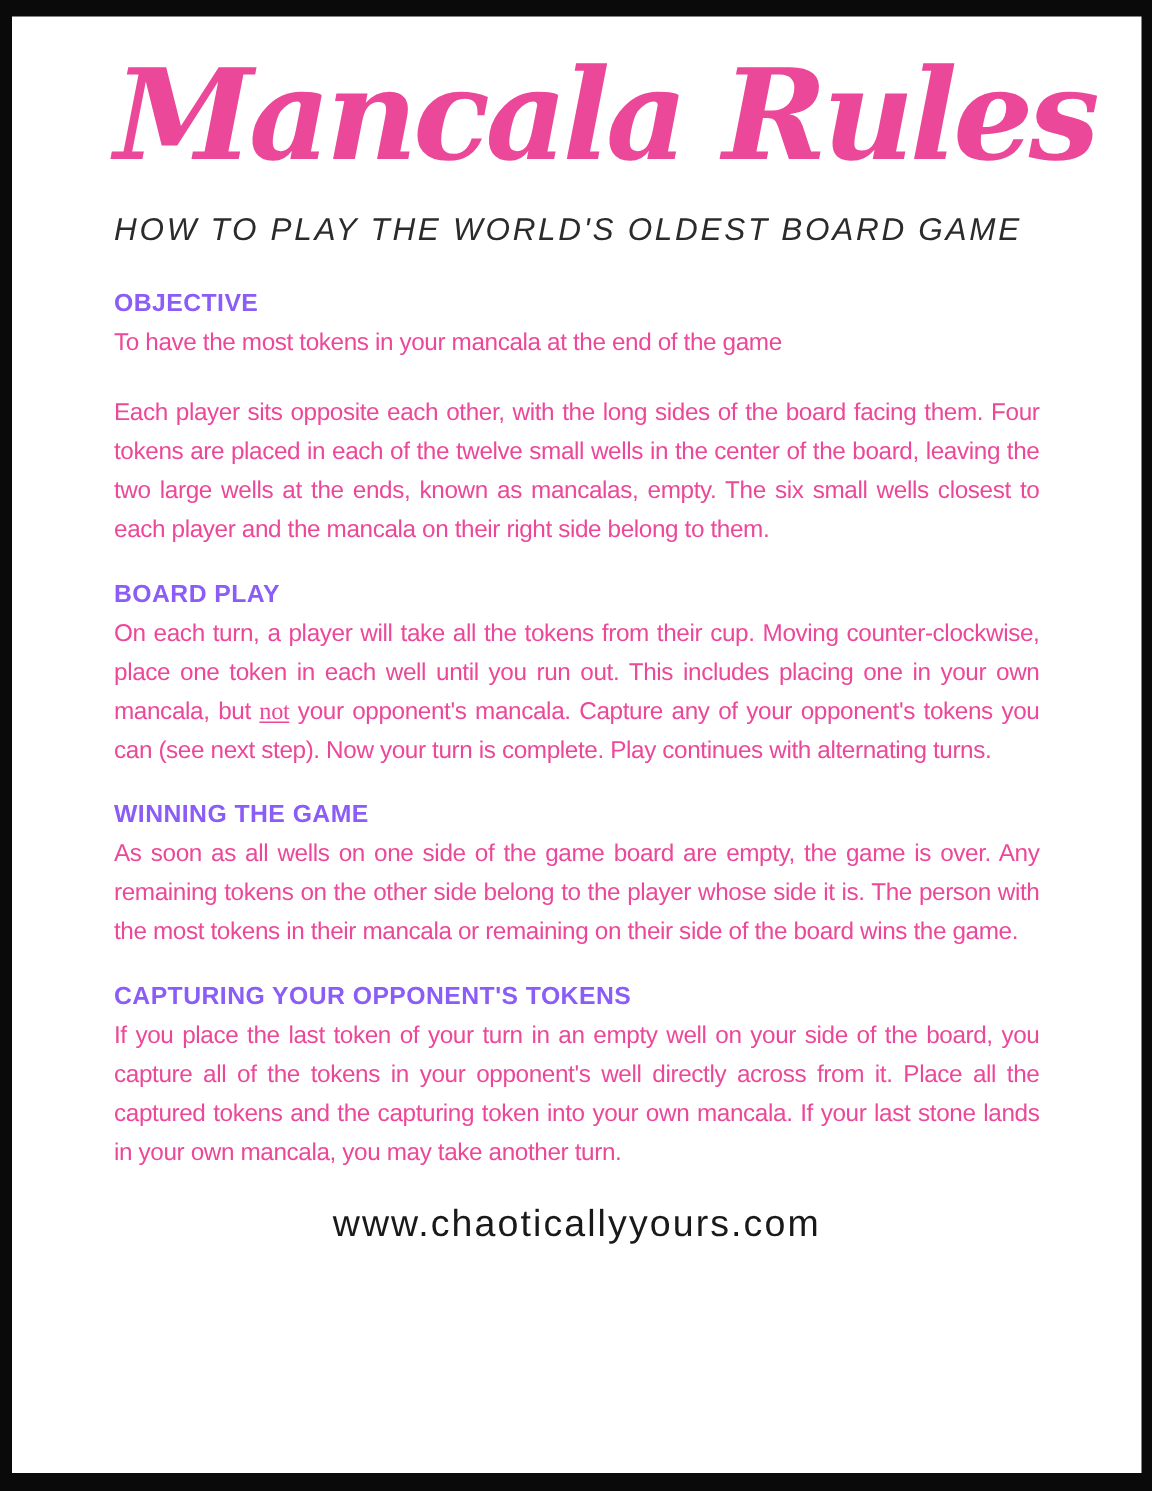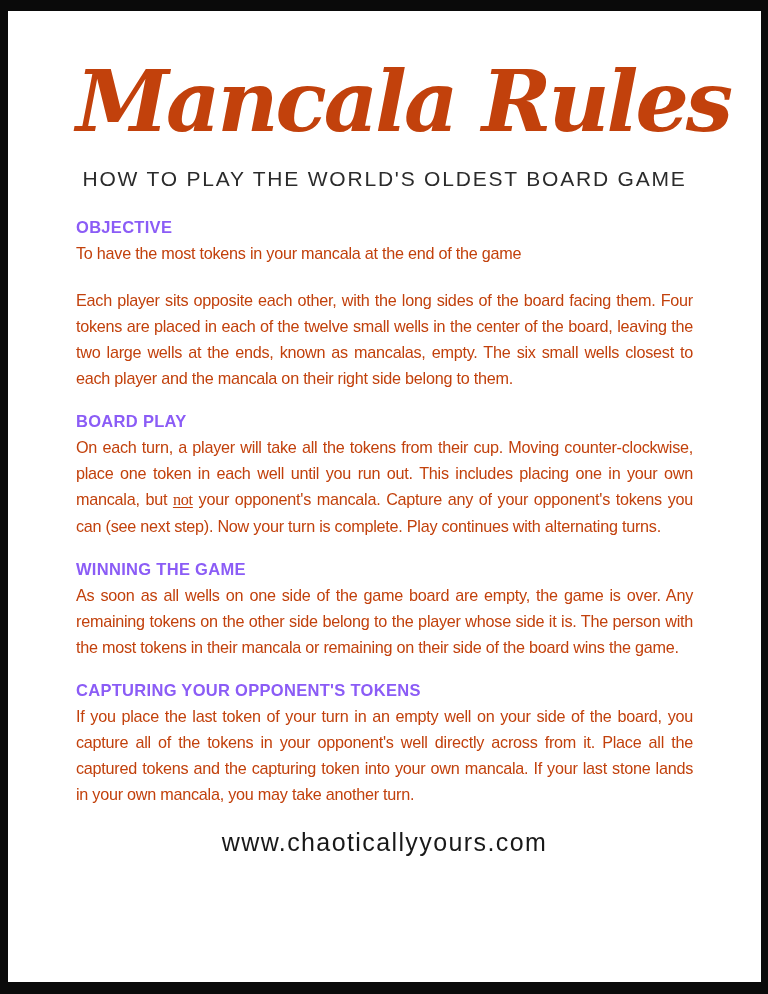--- a/index.html
+++ b/index.html
@@ -15,60 +15,61 @@
     background: #ffffff;
     border-top: 11px solid #0a0a0a;
     border-bottom: 12px solid #0a0a0a;
     border-left: 8px solid #0a0a0a;
     border-right: 7px solid #0a0a0a;
     padding: 0 68px;
     overflow: hidden;
     font-family: "Liberation Sans", sans-serif;
   }
   .title {
-    margin: 40px 0 0 0;
+    margin: 15px 0 0 0;
     text-align: center;
     font-family: "DejaVu Serif", serif;
     font-style: italic;
     font-weight: 700;
     font-size: 84px;
     line-height: 1.22;
     letter-spacing: -3px;
-    color: #c2410c;
+    color: #ec4899;
     white-space: nowrap;
   }
   .subtitle {
     margin-top: 14px;
-    text-align: center;
+    text-align: left;
     font-size: 21px;
     font-weight: 400;
     letter-spacing: 1.8px;
     color: #2b2b2b;
     white-space: nowrap;
+    font-style: italic;
   }
   main.rules {
     margin-top: 27px;
   }
   section.rule-section {
     margin-bottom: 21px;
   }
   section.rule-section h2 {
     margin: 0 0 3px 0;
     font-size: 16.5px;
     font-weight: 700;
     letter-spacing: 0.3px;
     color: #8b5cf6;
     font-family: "Liberation Sans", sans-serif;
   }
   section.rule-section p {
     margin: 0;
     font-size: 16.2px;
     line-height: 26px;
     letter-spacing: -0.25px;
-    color: #c2410c;
+    color: #ec4899;
     text-align: justify;
   }
   .u {
     text-decoration: underline;
     text-underline-offset: 2px;
     font-family: Liberation Serif, serif;
   }
   footer.site {
     margin-top: 20px;
     text-align: center;

